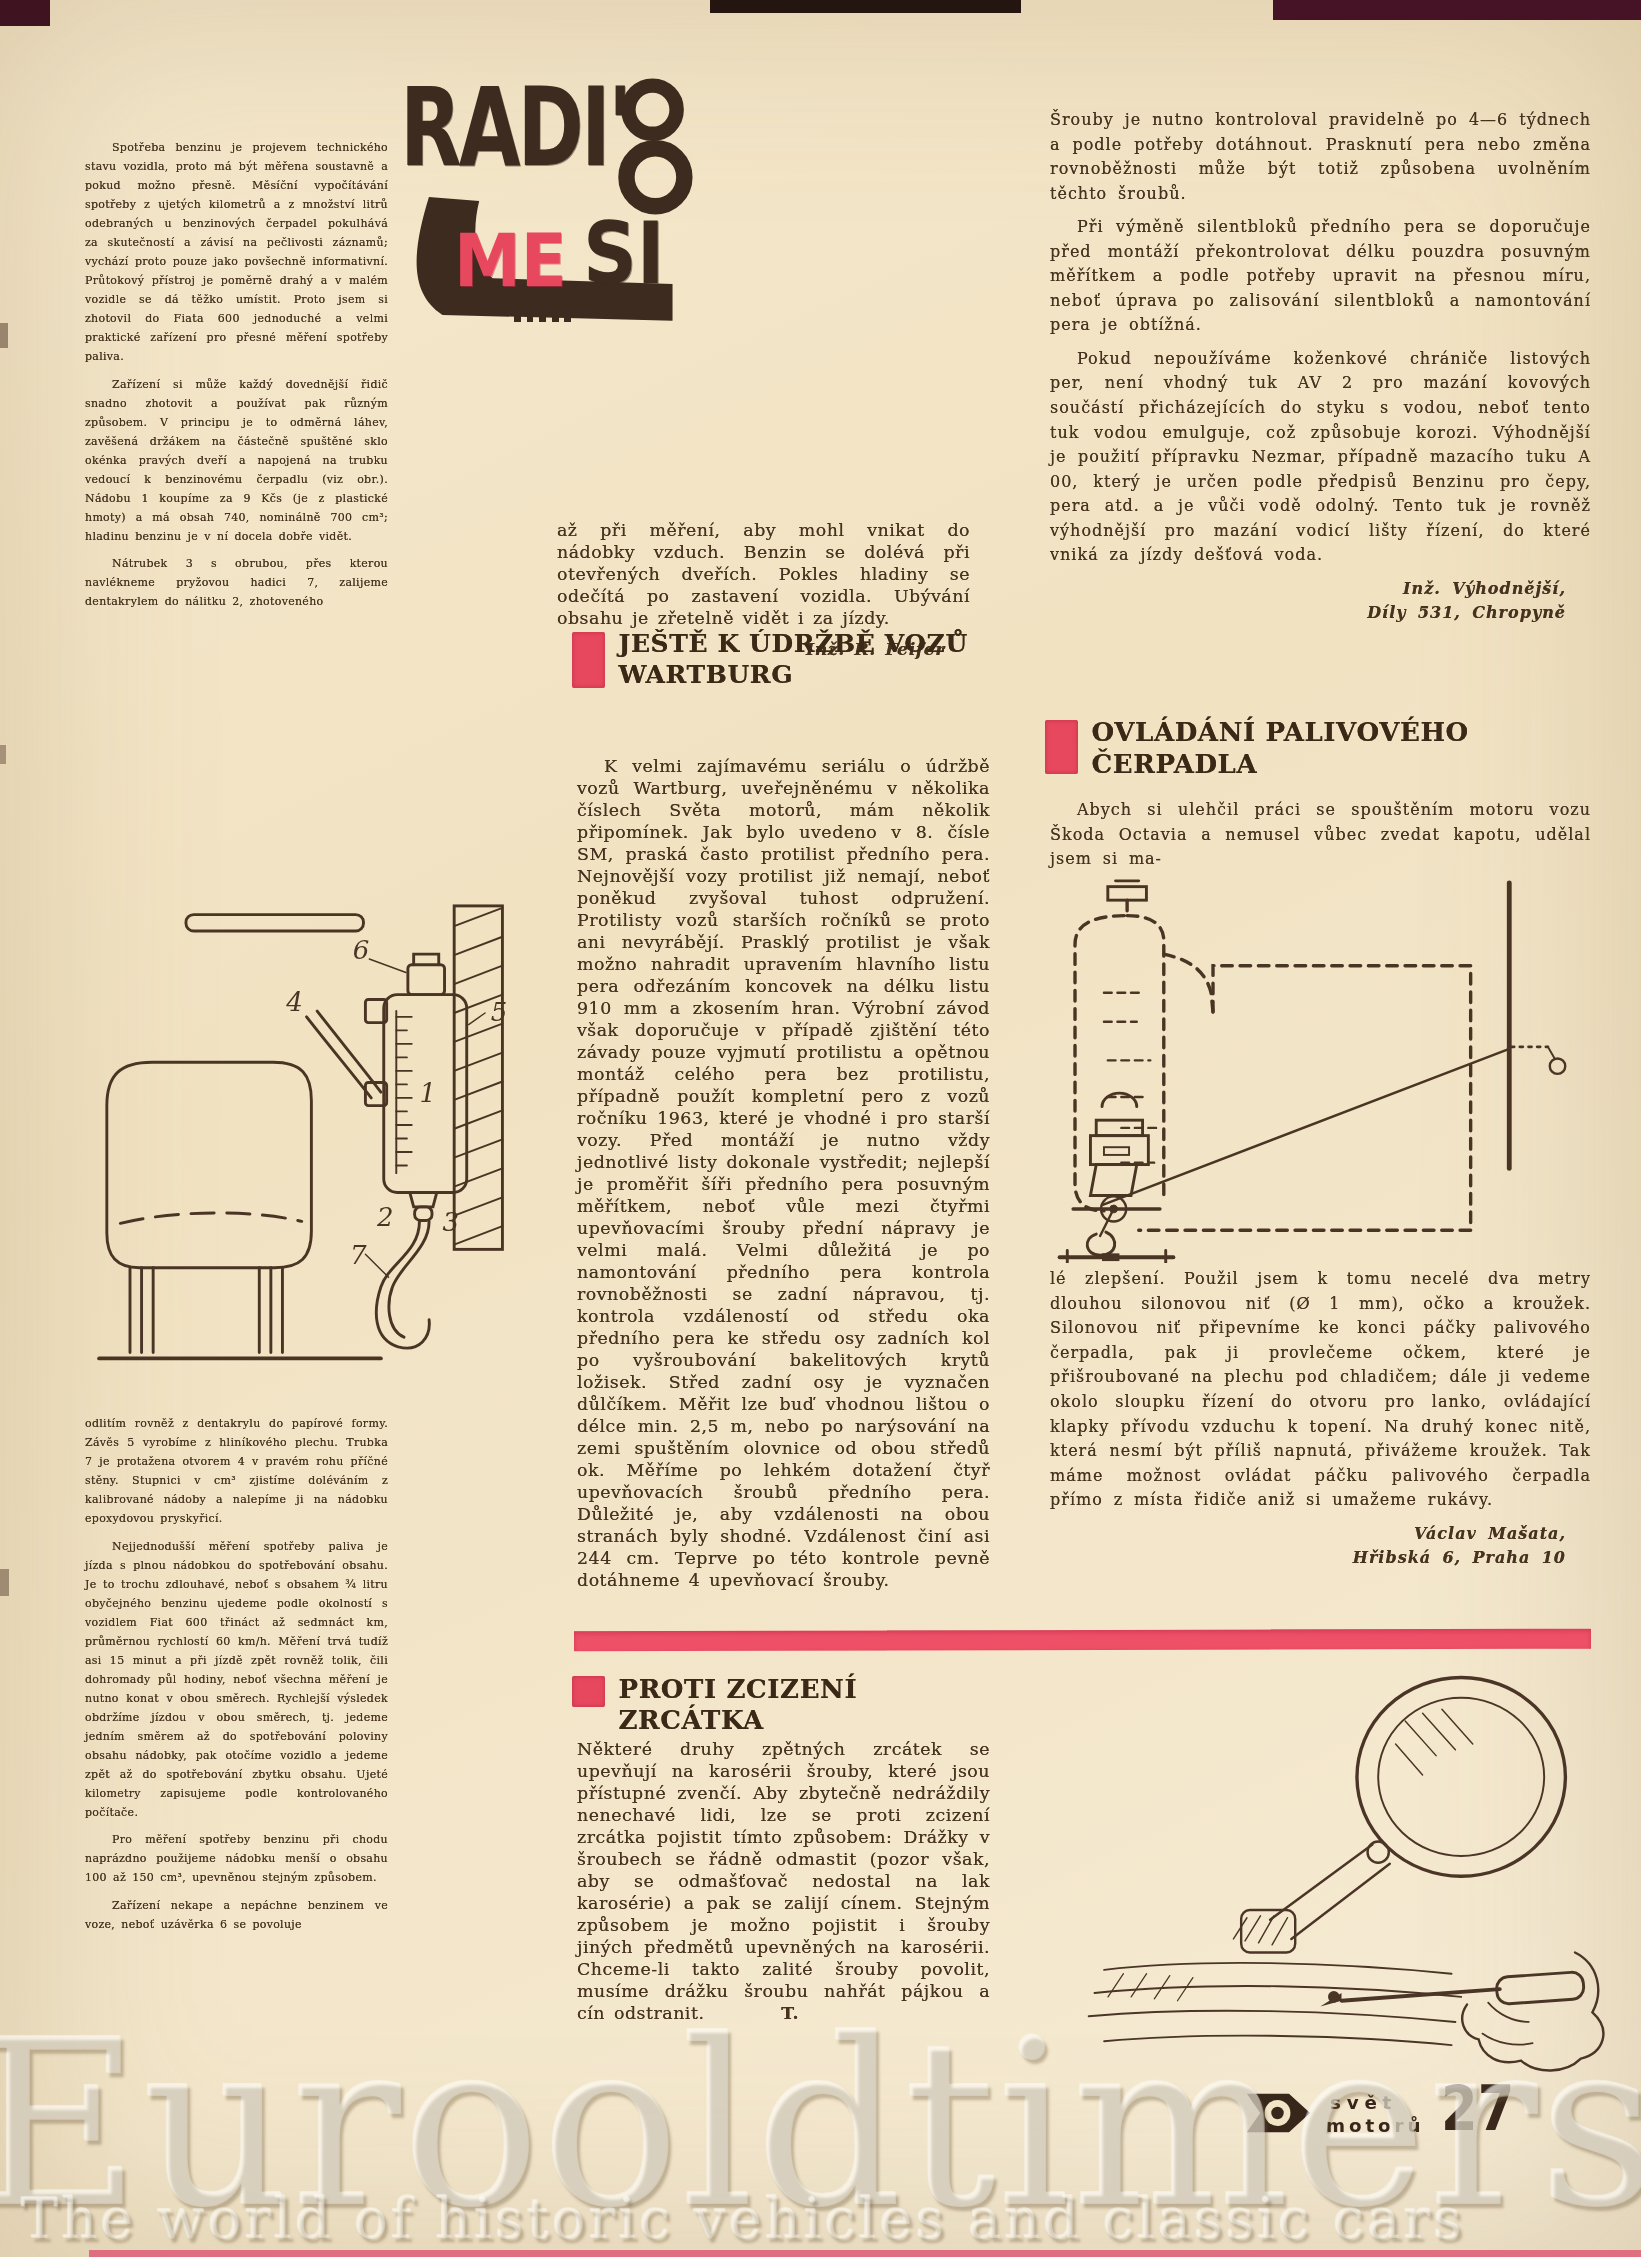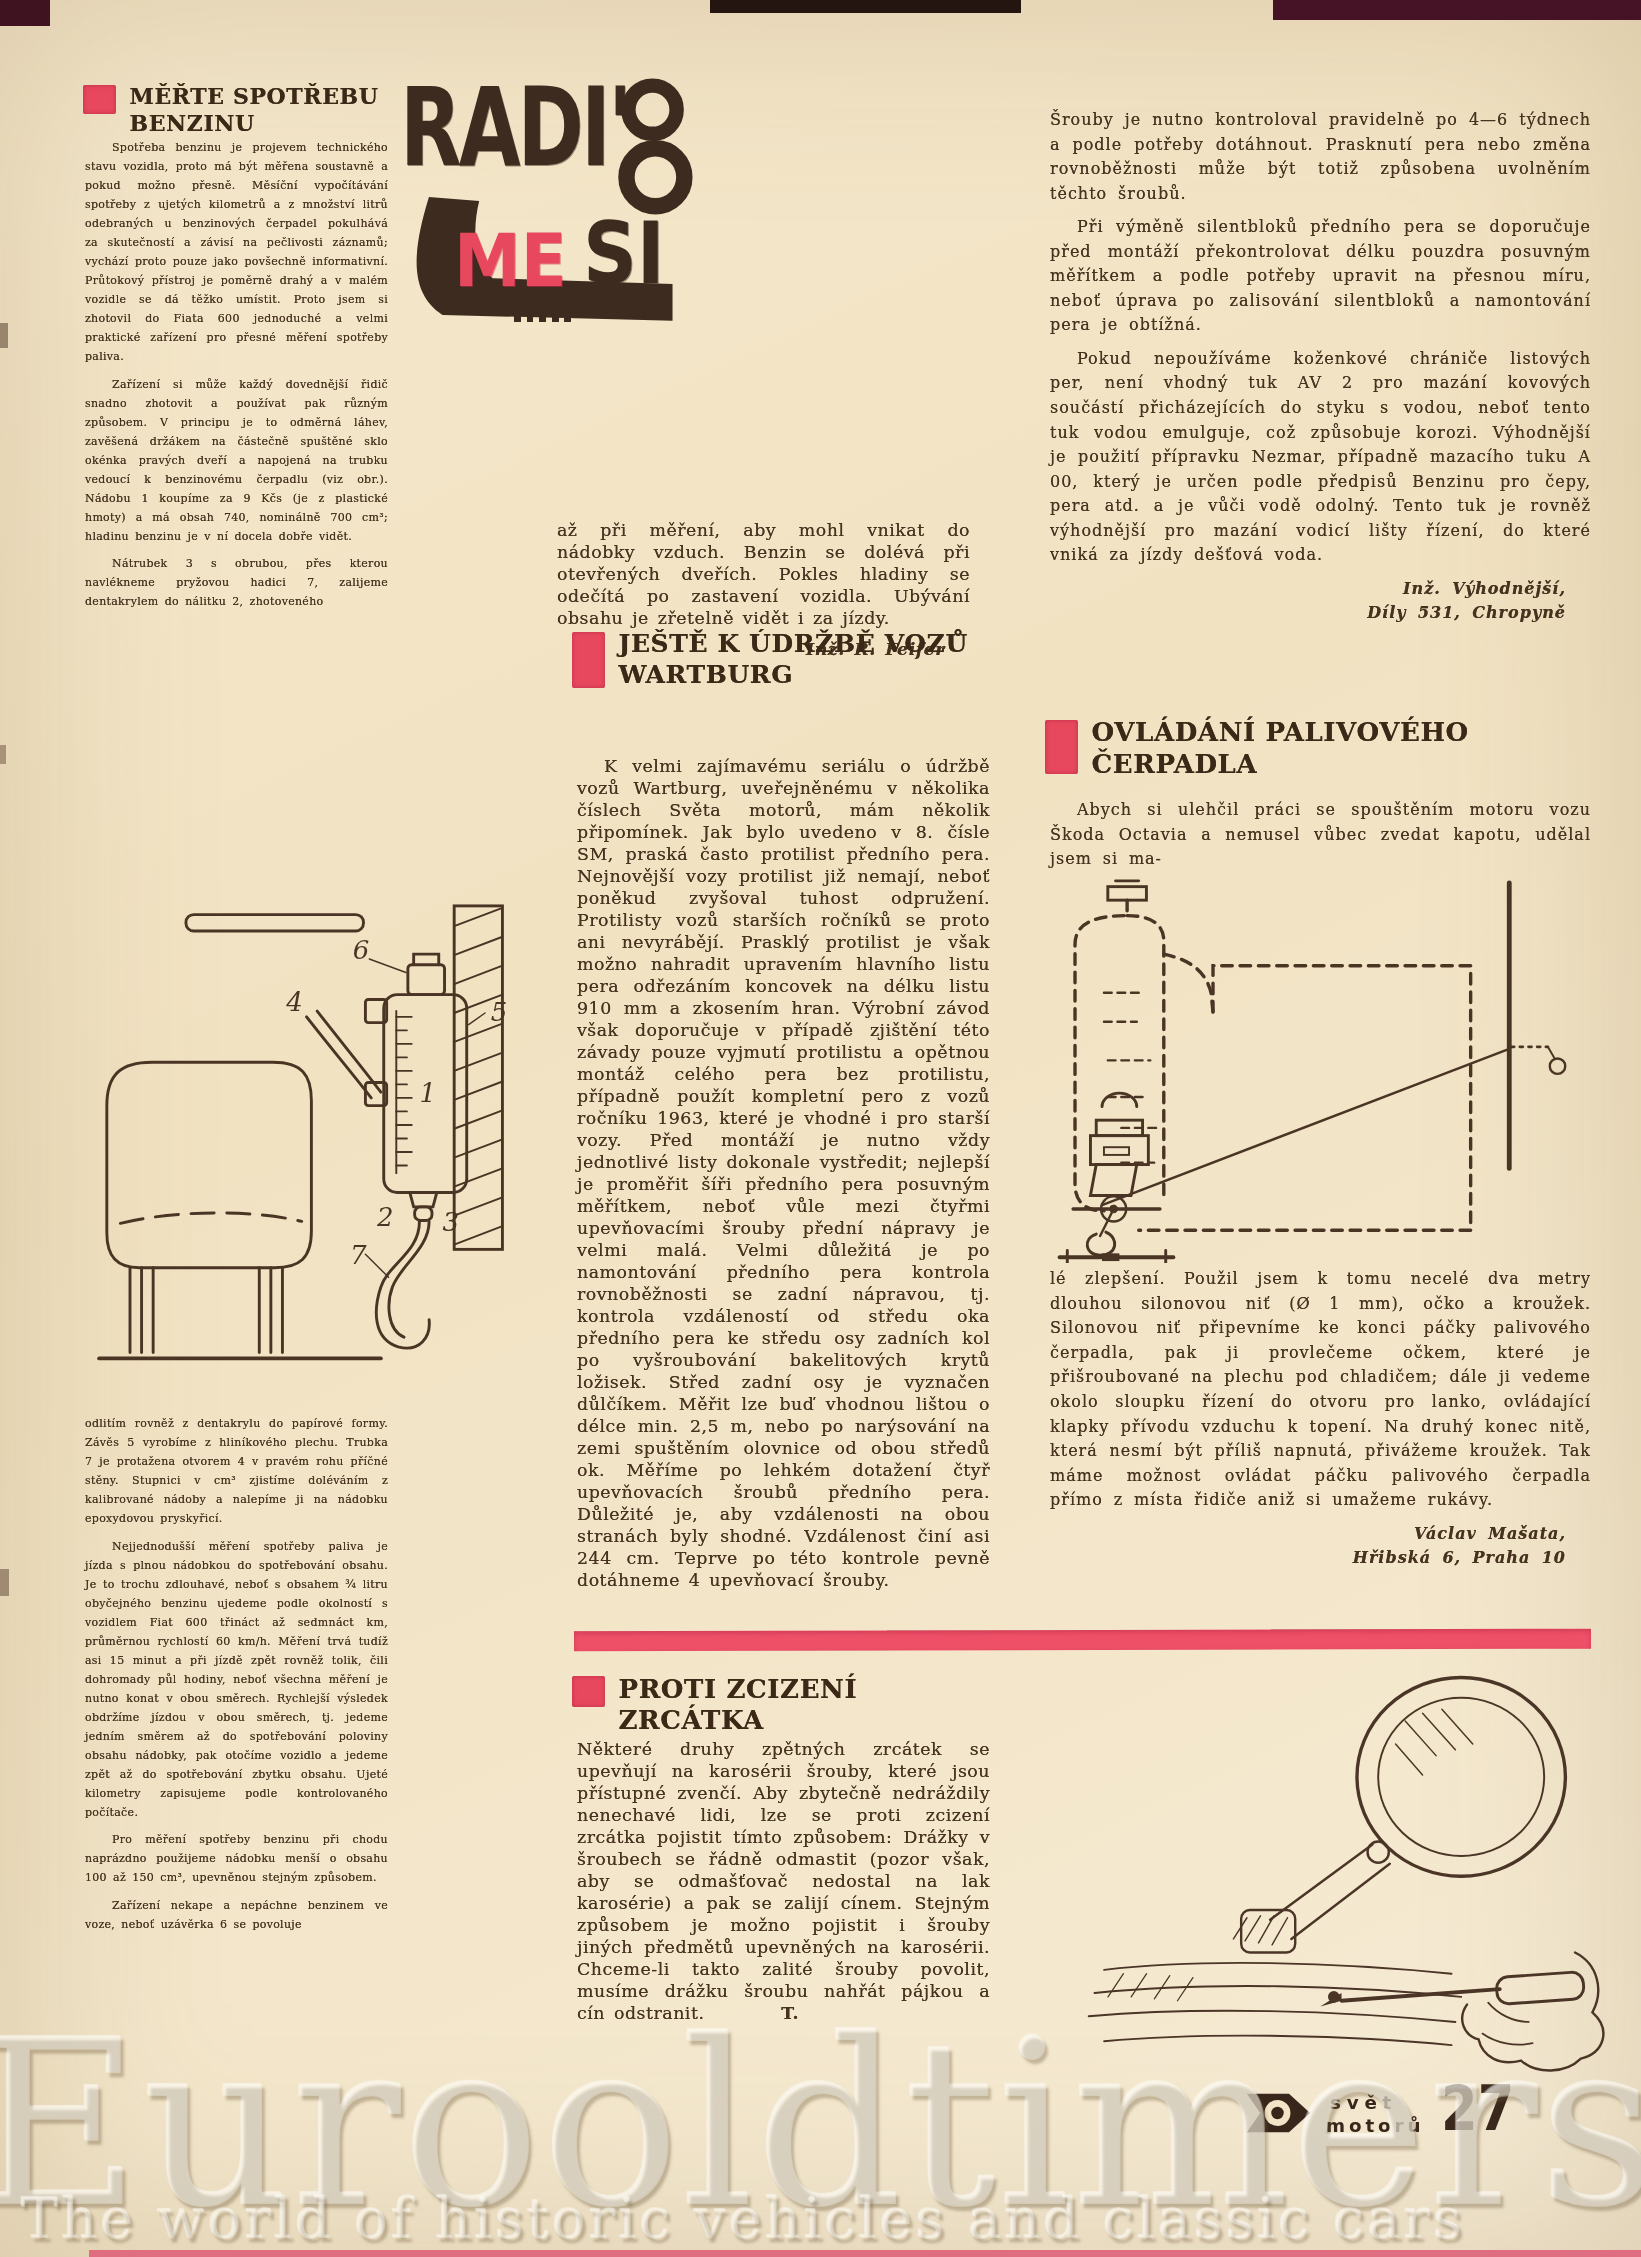--- a/index.html
+++ b/index.html
@@ -42,24 +42,20 @@
 <div class="paper">
 
   <div class="abs" style="left:0;top:0;width:50px;height:26px;background:#3f1420;"></div>
   <div class="abs" style="left:710px;top:0;width:311px;height:12.6px;background:#241510;"></div>
   <div class="abs" style="left:1273px;top:0;width:369px;height:20px;background:#451325;"></div>
   <div class="abs" style="left:0;top:323px;width:7.7px;height:25px;background:rgba(90,64,48,.55);"></div>
   <div class="abs" style="left:0;top:745px;width:5.8px;height:19.3px;background:rgba(90,64,48,.45);"></div>
   <div class="abs" style="left:0;top:1569px;width:8.7px;height:27px;background:rgba(90,64,48,.5);"></div>
   <div class="abs" style="left:89px;top:2250px;width:1553px;height:7.7px;background:#df6f80;"></div>
 
-  <div class="abs headrow" style="left:83px;top:83px;width:319px;">
-    <span class="marker" style="width:33px;height:29px;margin-top:1.9px;"></span>
-    <h2 class="htxt ink" style="font-size:22px;line-height:27px;">MĚŘTE SPOTŘEBU BENZINU</h2>
-  </div>
 
   <div class="abs jt c-left ink" style="left:85px;top:126px;width:303px;">
     <p>Spotřeba benzinu je projevem technického stavu vozidla, proto má být měřena soustavně a pokud možno přesně. Měsíční vypočítávání spotřeby z ujetých kilometrů a z množství litrů odebraných u benzinových čerpadel pokulhává za skutečností a závisí na pečlivosti záznamů; vychází proto pouze jako povšechně informativní. Průtokový přístroj je poměrně drahý a v malém vozidle se dá těžko umístit. Proto jsem si zhotovil do Fiata 600 jednoduché a velmi praktické zařízení pro přesné měření spotřeby paliva.</p>
     <p>Zařízení si může každý dovednější řidič snadno zhotovit a používat pak různým způsobem. V principu je to odměrná láhev, zavěšená držákem na částečně spuštěné sklo okénka pravých dveří a napojená na trubku vedoucí k benzinovému čerpadlu (viz obr.). Nádobu 1 koupíme za 9 Kčs (je z plastické hmoty) a má obsah 740, nominálně 700 cm³; hladinu benzinu je v ní docela dobře vidět.</p>
     <p>Nátrubek 3 s obrubou, přes kterou navlékneme pryžovou hadici 7, zalijeme dentakrylem do nálitku 2, zhotoveného</p>
   </div>
 
   <svg class="abs" style="left:70px;top:903px;" width="449" height="494" viewBox="0 0 465 512">
     <g stroke="#4a3424" fill="none" stroke-width="3" stroke-linecap="round">
       <rect x="398" y="3" width="50" height="356"></rect>

